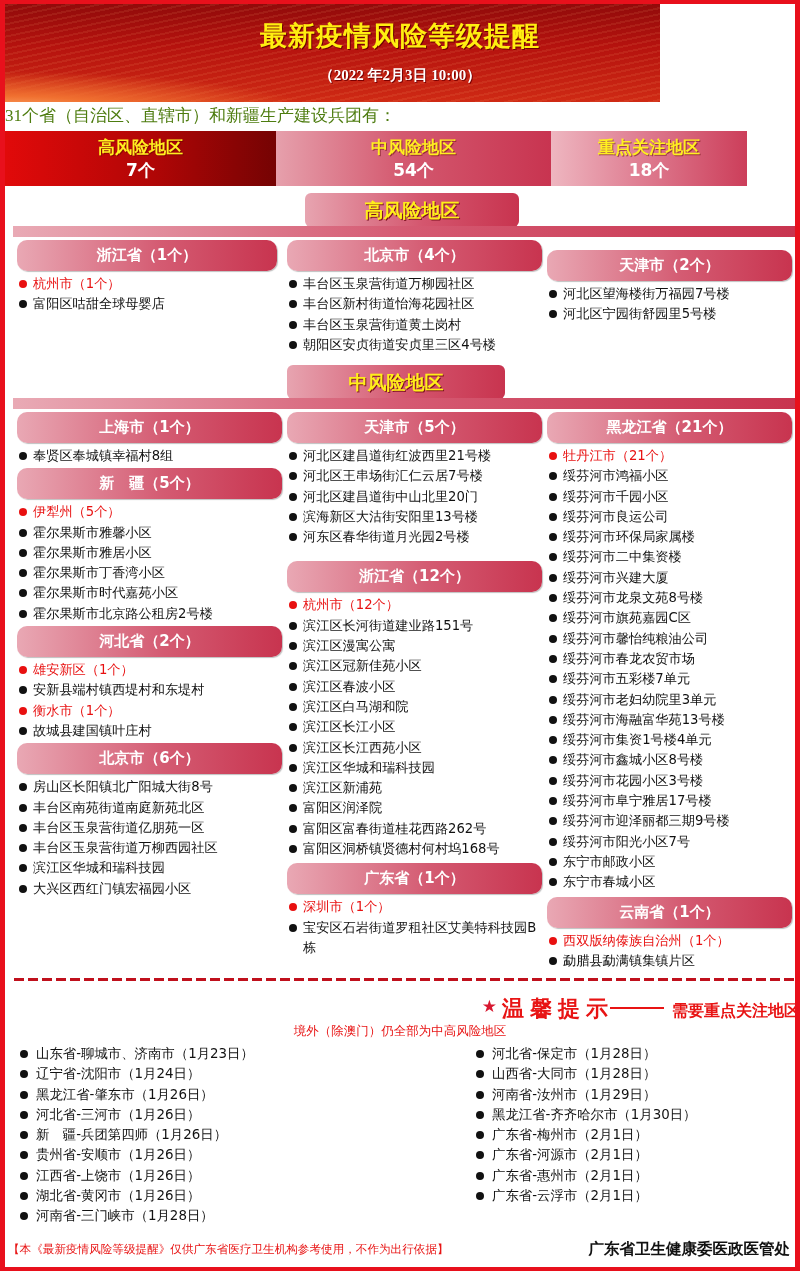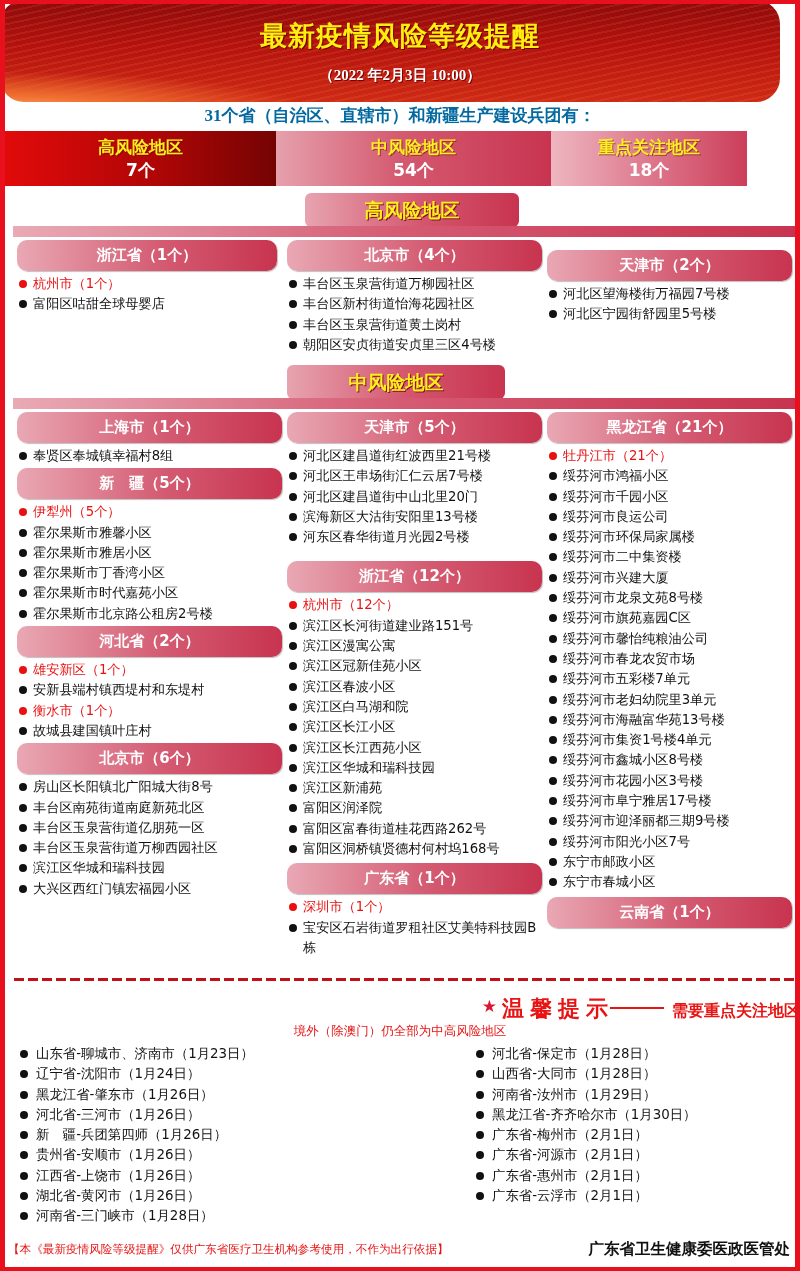--- a/index.html
+++ b/index.html
@@ -3,36 +3,35 @@
 <meta charset="utf-8">
 <style>
   * { box-sizing: border-box; margin: 0; padding: 0; }
   html, body { width: 800px; height: 1271px; background: #fff; overflow: hidden; }
   body { font-family: "DejaVu Sans", "Liberation Sans", sans-serif; color: #111; position: relative; }
 
   .frame { position: absolute; left: 0; top: 0; width: 800px; height: 1271px;
            border: 4px solid #e8101c; border-left-width: 5px; border-right-width: 5px; }
 
   
-  .banner { position: absolute; left: 0; top: 0; width: 780px; height: 102px;
+  .banner { position: absolute; left: 0; top: 0; width: 660px; height: 102px;
     background:
       radial-gradient(ellipse 700px 90px at 0% 110%, #ffb070 0%, #f07030 18%, rgba(200,40,20,0) 45%),
       repeating-linear-gradient(168deg, rgba(255,180,120,0.10) 0 2px, rgba(0,0,0,0) 2px 6px),
       linear-gradient(180deg, #8e0a0a 0%, #b5120e 45%, #cf2a14 100%);
-    border-radius: 24px;
   }
   .banner-title { position: absolute; left: 0; width: 800px; top: 18px; text-align: center;
     font-family: "DejaVu Serif", "Liberation Serif", serif; font-weight: bold; font-size: 27px;
     color: #ffee10; letter-spacing: 1px; text-shadow: 1px 1px 0 #6a0000; }
   .banner-date { position: absolute; left: 0; width: 800px; top: 66px; text-align: center;
     font-family: "Liberation Serif", serif; font-weight: bold; font-size: 15px; color: #fff;
     text-shadow: 1px 1px 0 #7a0000; }
 
-  .intro { position: absolute; left: 5px; width: 790px; top: 102px; height: 28px; text-align: center;
-    font-family: "Liberation Serif", "DejaVu Serif", serif; font-weight: bold; font-size: 17px; line-height: 28px; color: #0369a1; }
+  .intro { position: absolute; left: 5px; width: 790px; top: 102px; height: 28px; 
+    font-family: "Liberation Serif", "DejaVu Serif", serif; font-weight: normal; font-size: 17px; line-height: 28px; color: #4d7c0f; }
 
   
   .summary { position: absolute; left: 5px; top: 131px; width: 790px; height: 55px; display: flex; }
   .sumbox { height: 55px; text-align: center; padding-top: 5px; }
   .sumbox .lbl { font-weight: bold; font-size: 17px; color: #ffef20; line-height: 22px; text-shadow: 1px 1px 0 rgba(90,0,0,0.5); }
   .sumbox .num { font-weight: bold; font-size: 17px; color: #fff; line-height: 24px; }
   .sb1 { width: 271px; background: linear-gradient(90deg, #e10a0a 0%, #b00606 55%, #750303 100%); }
   .sb2 { width: 275px; background: linear-gradient(90deg, #e6a0ac 0%, #d45a70 45%, #c83450 100%); }
   .sb3 { width: 196px; background: linear-gradient(90deg, #eeb6c0 0%, #df7e92 45%, #cc3e5a 100%); }
 
@@ -210,20 +209,24 @@
       <li>绥芬河市集资1号楼4单元</li>
       <li>绥芬河市鑫城小区8号楼</li>
       <li>绥芬河市花园小区3号楼</li>
       <li>绥芬河市阜宁雅居17号楼</li>
       <li>绥芬河市迎泽丽都三期9号楼</li>
       <li>绥芬河市阳光小区7号</li>
       <li>东宁市邮政小区</li>
       <li>东宁市春城小区</li>
     </ul>
     <div class="prov" style="margin-top: 4px;">云南省（1个）</div>
+    <ul class="items">
+      <li class="city">西双版纳傣族自治州（1个）</li>
+      <li>勐腊县勐满镇集镇片区</li>
+    </ul>
   </div>
 
 <div class="dash"></div>
 
 <div class="tips-head">
   <span class="tips-star">★</span>
   <span class="tips-title">温馨提示</span><span class="tips-line"></span><span class="tips-sub">需要重点关注地区</span>
 </div>
 <div class="tips-note">境外（除澳门）仍全部为中高风险地区</div>
 

